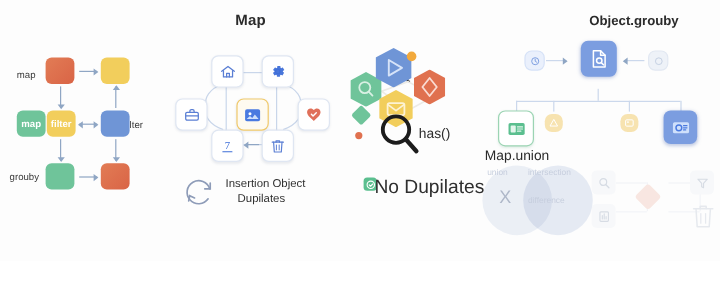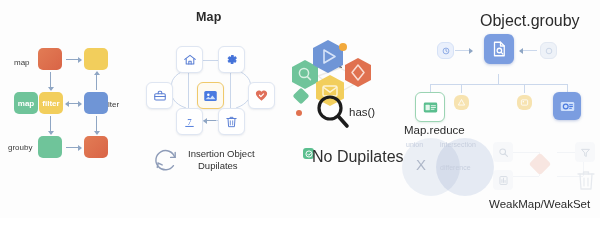--- a/index.html
+++ b/index.html
@@ -250,21 +250,21 @@
     <span class="chip" style="left:303px;top:148px;">
       <svg width="8" height="8" viewBox="0 0 12 12">
         <circle cx="6" cy="6" r="4.6" fill="none" stroke="#fff" stroke-width="1.4"></circle>
         <path d="M4 6.2l1.6 1.6L8.4 5" fill="none" stroke="#fff" stroke-width="1.4" stroke-linecap="round" stroke-linejoin="round"></path>
       </svg>
     </span>
     <div class="lbl-md" style="left:312px;top:148px;font-size:16px;">No Dupilates</div>
   </div>
 
   <div>
-    <div class="lbl-lg" style="left:480px;top:12px;font-size:16px;">Object.grouby</div>
+    <div class="lbl-lg" style="left:491px;top:12px;font-size:11px;font-weight:bold;">Object.grouby</div>
 
     <div class="tline" style="left:498px;top:74px;width:1px;height:10px;"></div>
     <div class="tline" style="left:430px;top:84px;width:137px;height:1px;"></div>
     <div class="tline" style="left:430px;top:84px;width:1px;height:9px;"></div>
     <div class="tline" style="left:461px;top:84px;width:1px;height:9px;"></div>
     <div class="tline" style="left:524px;top:84px;width:1px;height:9px;"></div>
     <div class="tline" style="left:567px;top:84px;width:1px;height:9px;"></div>
 
     <div class="node blue-lt" style="left:437px;top:42px;width:15px;height:15px;">
       <svg width="8" height="8" viewBox="0 0 12 12">
@@ -318,21 +318,21 @@
     <div class="node blue" style="left:553px;top:92px;width:28px;height:28px;">
       <span>
         <svg width="17" height="17" viewBox="0 0 24 24">
           <rect x="2.5" y="5.5" width="19" height="13" rx="2" fill="#cfe0fb"></rect>
           <circle cx="9.5" cy="12" r="3.4" fill="none" stroke="#4a7ae0" stroke-width="1.7"></circle>
           <path d="M15 9.5h4M15 12h4M15 14.5h2.5" stroke="#4a7ae0" stroke-width="1.5" stroke-linecap="round"></path>
         </svg>
       </span>
     </div>
 
-    <div class="lbl-lg" style="left:404px;top:124px;font-size:11.5px;">Map.reduce</div>
+    <div class="lbl-lg" style="left:404px;top:124px;font-size:11.5px;">Map.union</div>
   </div>
 
   <div class="venn-wrap" style="left:398px;top:134px;width:120px;height:70px;">
     <div class="circle" style="left:4px;top:4px;width:58px;height:58px;"></div>
     <div class="circle" style="left:38px;top:4px;width:58px;height:58px;background:#d3dcec;mix-blend-mode:multiply;"></div>
     <div class="venn-lbl" style="left:8px;top:7px;">union</div>
     <div class="venn-lbl" style="left:42px;top:7px;">intersection</div>
     <div class="venn-lbl" style="left:42px;top:30px;">difference</div>
     <div class="venn-x" style="left:18px;top:22px;">X</div>
   </div>
@@ -366,15 +366,14 @@
       <svg width="22" height="24" viewBox="0 0 22 24" fill="none" stroke="#c3cbd8" stroke-width="1.3" stroke-linecap="round" stroke-linejoin="round">
         <path d="M3 6h16"></path>
           <path d="M8.5 6V4h5v2"></path>
           <path d="M5 6l1 15h10l1-15"></path>
         <path d="M9 10v8M13 10v8" stroke-width="1.1"></path>
       </svg>
     </div>
     <div class="wm-diamond" style="left:45px;top:20px;"></div>
   </div>
 
-  <div class="lbl-lg" style="left:489px;top:198px;font-size:11.5px;color:#2b2b2b;">WeakMap/WeakSet</div>
 
 </div>
 
 </body></html>

